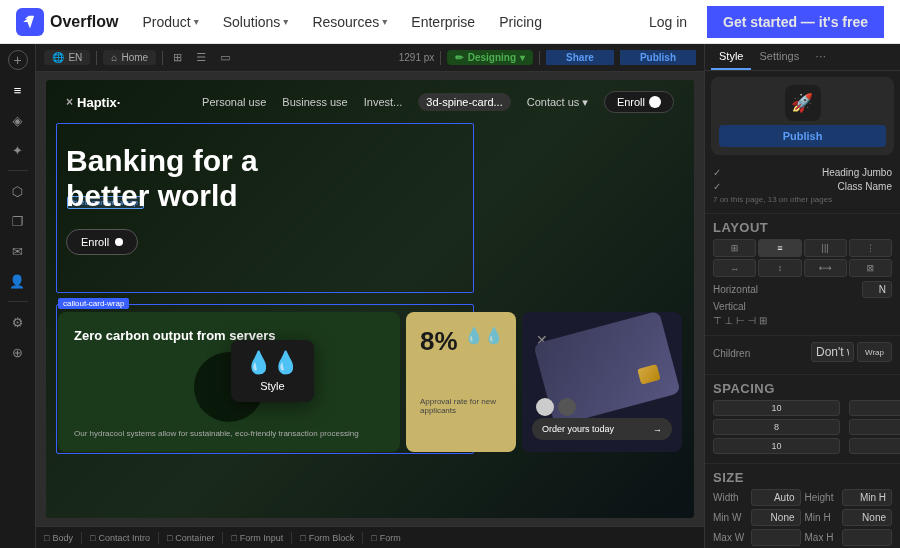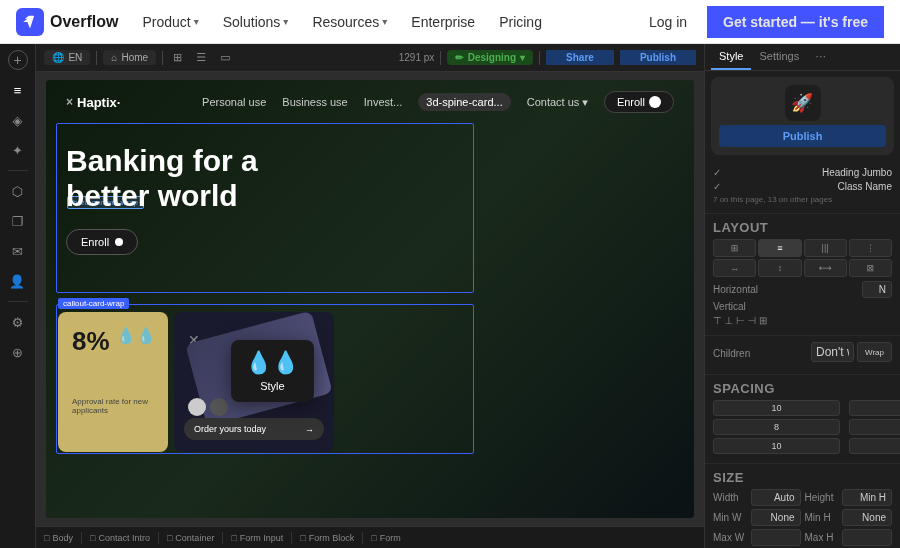--- a/index.html
+++ b/index.html
@@ -467,20 +467,25 @@
             <div class="hero-dot"></div>
           </div>
         </div>
 
         <div class="callout-outline"></div>
 
         <div class="callout-label">callout-card-wrap</div>
 
         <div class="card-grid">
 
+          <div class="card-green">
+            <div class="card-green-title">Zero carbon output from servers</div>
+            <div class="card-circle"></div>
+            <div class="card-green-sub" style="font-size:8px;">Our hydracool systems allow for sustainable, eco-friendly transaction processing</div>
+          </div>
 
           <div class="card-gold">
             <div class="card-drops">💧💧</div>
             <div class="card-gold-pct">8%</div>
             <div class="card-gold-label" style="font-size:8px;color:#444;">Approval rate for new applicants</div>
           </div>
 
           <div class="card-credit">
             <div class="card-cross">✕</div>
             <div class="card-credit-inner">

